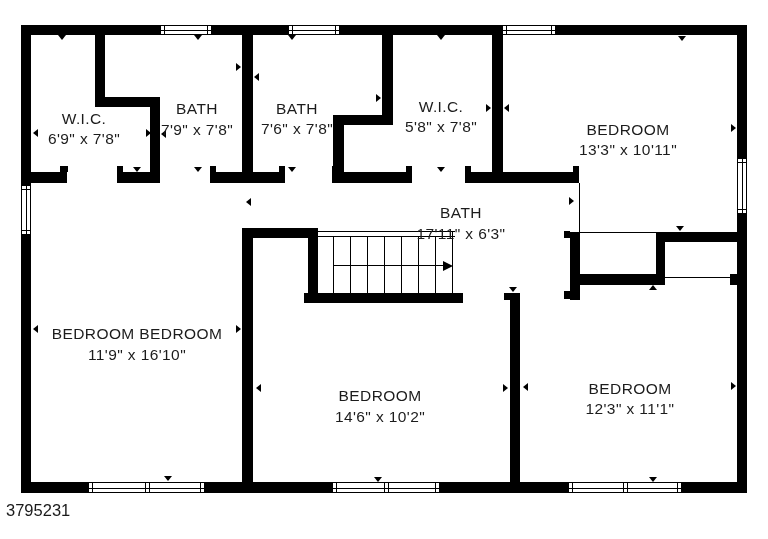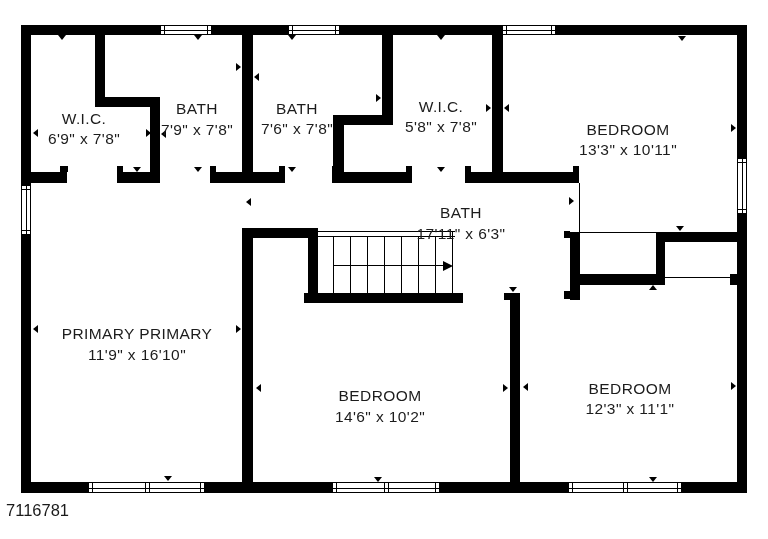--- a/index.html
+++ b/index.html
@@ -21,21 +21,21 @@
   .room-label{position:absolute;transform:translate(-50%,-50%);color:#1c1c1c;
     font-size:15.5px;letter-spacing:0.4px;white-space:nowrap;z-index:5;text-align:center;}
   .arrow-head{position:absolute;width:0;height:0;border-top:5px solid transparent;
     border-bottom:5px solid transparent;border-left:10px solid #000;z-index:2;}
   #floorplan-id{position:absolute;left:6px;top:501px;font-size:16.5px;color:#1a1a1a;z-index:6;}
 </style>
 </head>
 <body>
 
 <div id="plan">
-  <div id="floorplan-id">7116781</div>
+  <div id="floorplan-id">3795231</div>
 <div class="wall" style="left: 21px; top: 25px; width: 726px; height: 10px;"></div>
     <div class="wall" style="left: 21px; top: 482px; width: 726px; height: 11px;"></div>
     <div class="wall" style="left: 21px; top: 25px; width: 10px; height: 468px;"></div>
     <div class="wall" style="left: 737px; top: 25px; width: 10px; height: 468px;"></div>
     <div class="wall" style="left: 95px; top: 25px; width: 10px; height: 82px;"></div>
     <div class="wall" style="left: 95px; top: 97px; width: 65px; height: 10px;"></div>
     <div class="wall" style="left: 150px; top: 97px; width: 10px; height: 81px;"></div>
     <div class="wall" style="left: 242px; top: 25px; width: 11px; height: 158px;"></div>
     <div class="wall" style="left: 382px; top: 25px; width: 11px; height: 100px;"></div>
     <div class="wall" style="left: 333px; top: 115px; width: 60px; height: 10px;"></div>
@@ -166,19 +166,19 @@
     <div class="room-label" style="left: 197px; top: 109px;">BATH</div>
     <div class="room-label" style="left: 197px; top: 130px;">7'9" x 7'8"</div>
     <div class="room-label" style="left: 297px; top: 109px;">BATH</div>
     <div class="room-label" style="left: 297px; top: 129px;">7'6" x 7'8"</div>
     <div class="room-label" style="left: 441px; top: 107px;">W.I.C.</div>
     <div class="room-label" style="left: 441px; top: 127px;">5'8" x 7'8"</div>
     <div class="room-label" style="left: 628px; top: 130px;">BEDROOM</div>
     <div class="room-label" style="left: 628px; top: 150px;">13'3" x 10'11"</div>
     <div class="room-label" style="left: 461px; top: 213px;">BATH</div>
     <div class="room-label" style="left: 461px; top: 234px;">17'11" x 6'3"</div>
-    <div class="room-label" style="left: 137px; top: 334px;">PRIMARY PRIMARY</div>
+    <div class="room-label" style="left: 137px; top: 334px;">BEDROOM BEDROOM</div>
     <div class="room-label" style="left: 137px; top: 355px;">11'9" x 16'10"</div>
     <div class="room-label" style="left: 380px; top: 396px;">BEDROOM</div>
     <div class="room-label" style="left: 380px; top: 417px;">14'6" x 10'2"</div>
     <div class="room-label" style="left: 630px; top: 389px;">BEDROOM</div>
     <div class="room-label" style="left: 630px; top: 409px;">12'3" x 11'1"</div>
   </div>
 
 </body></html>

